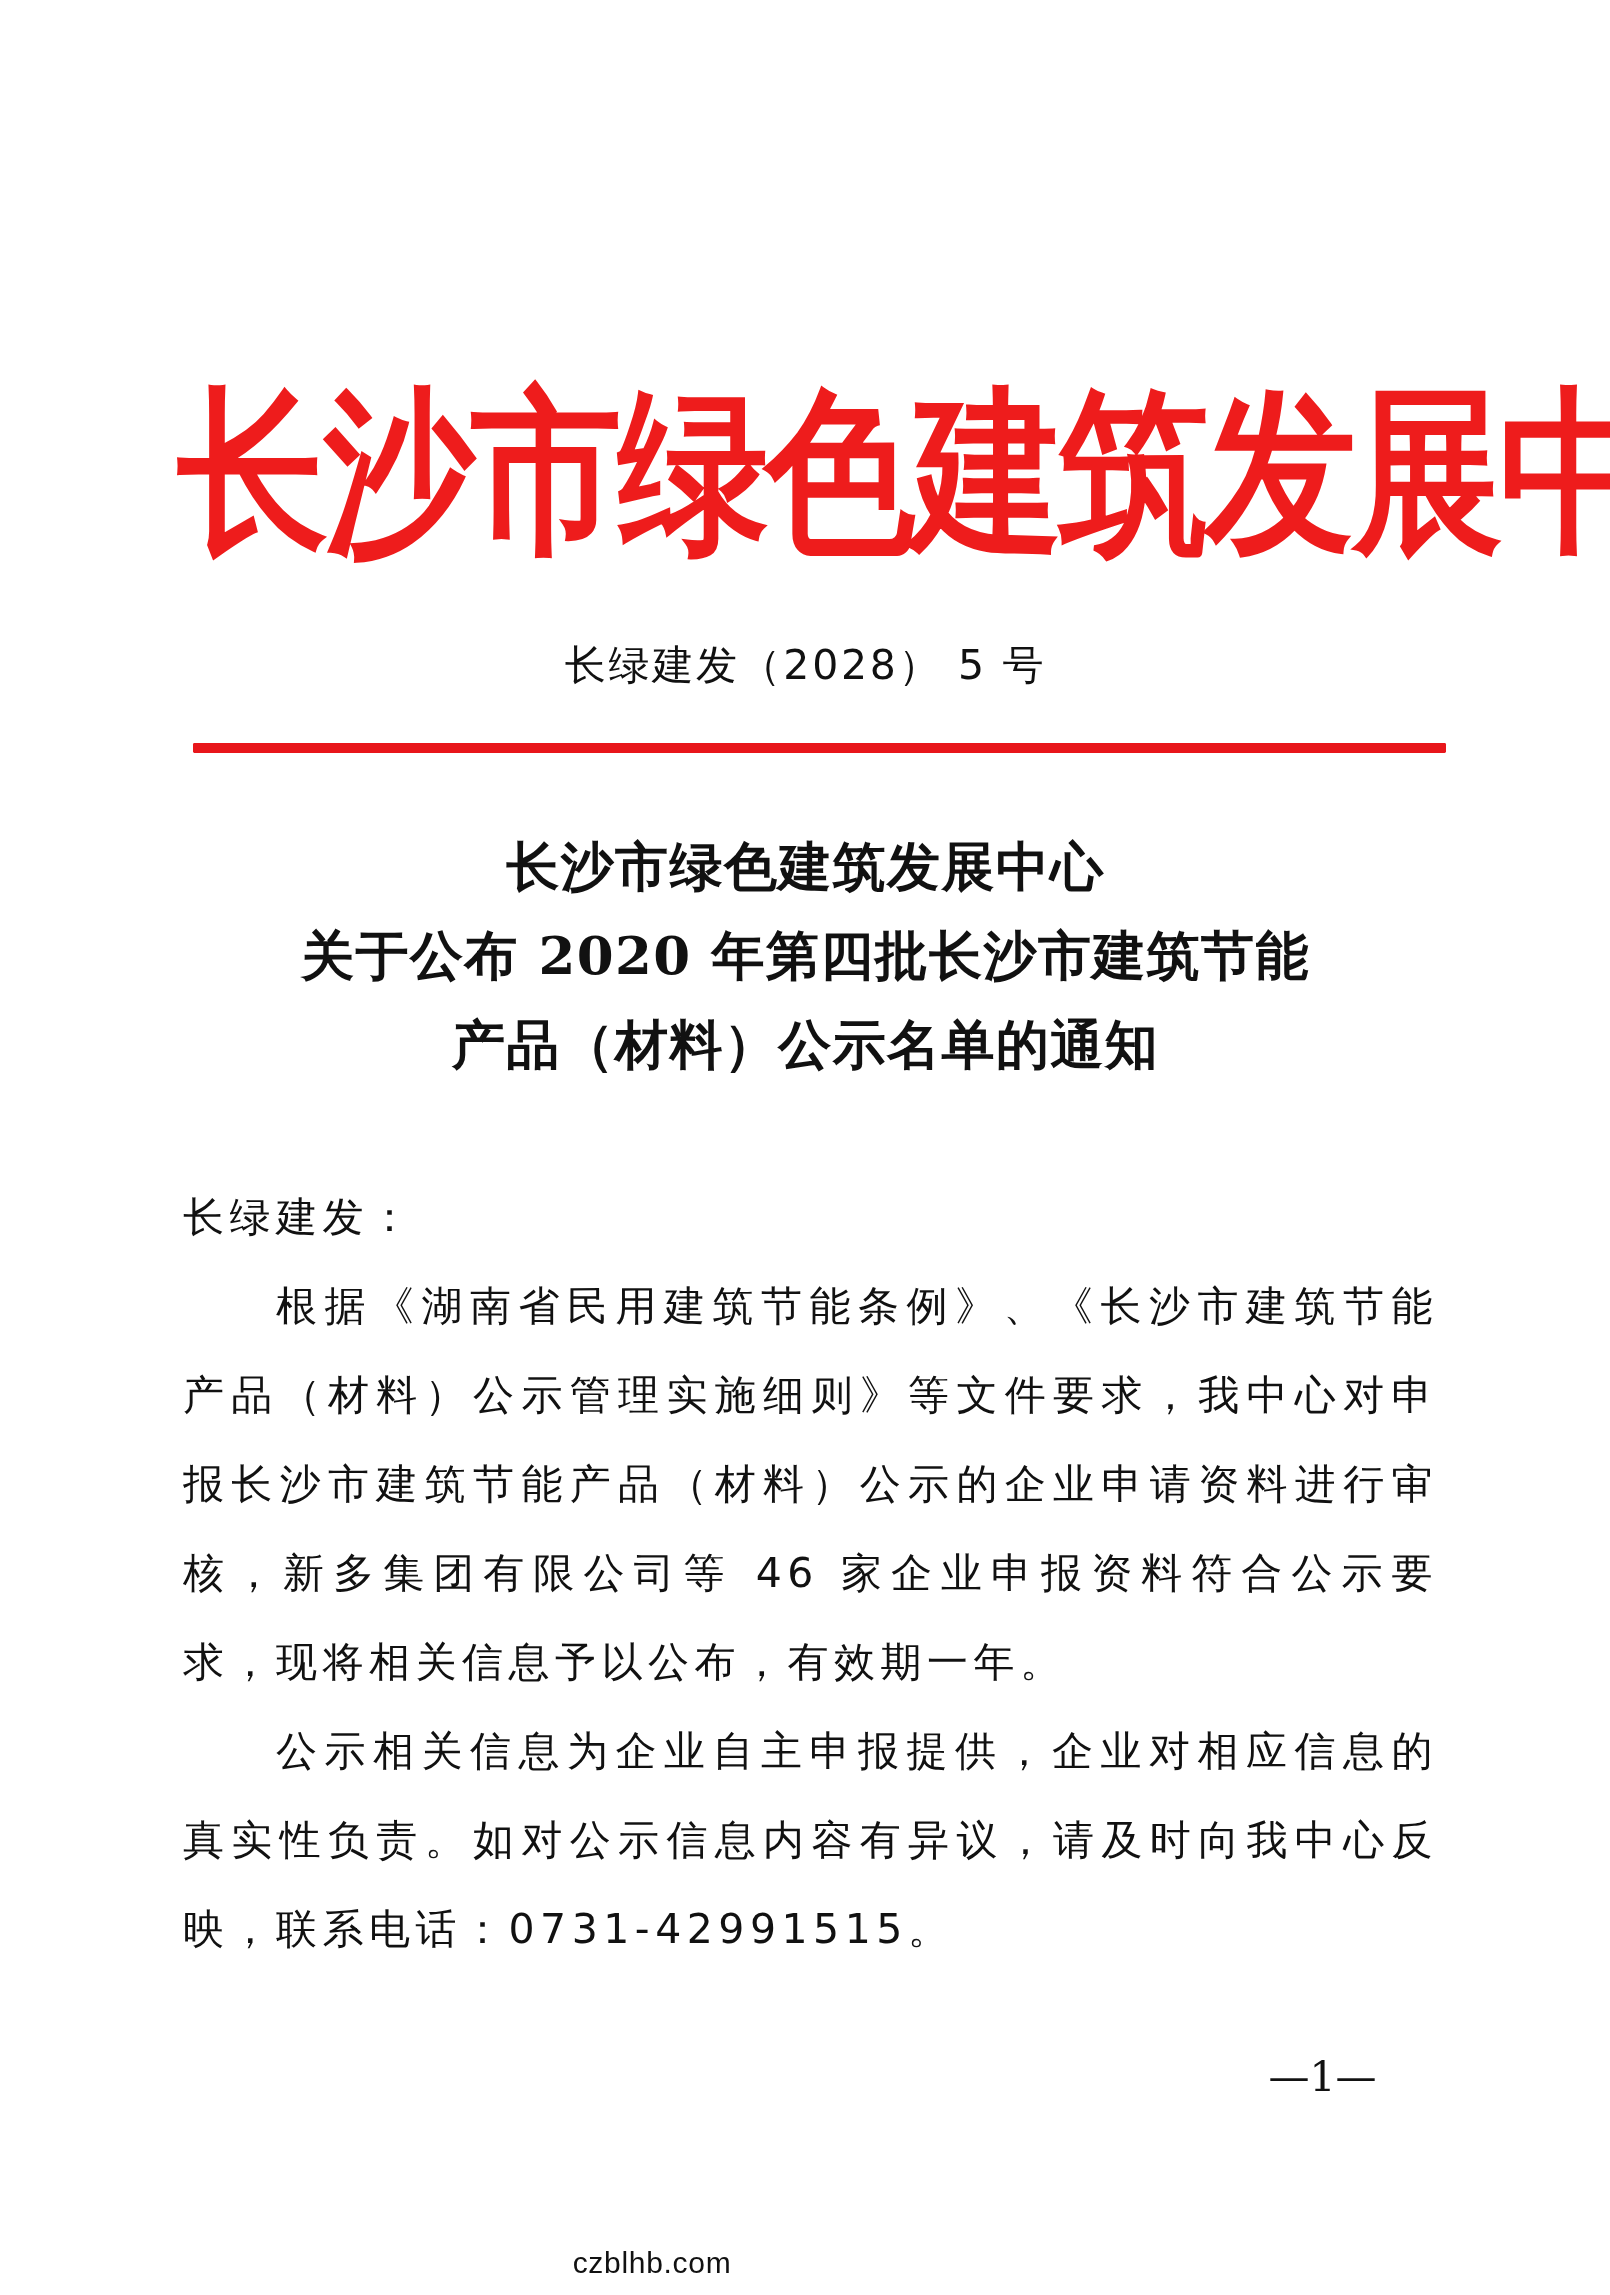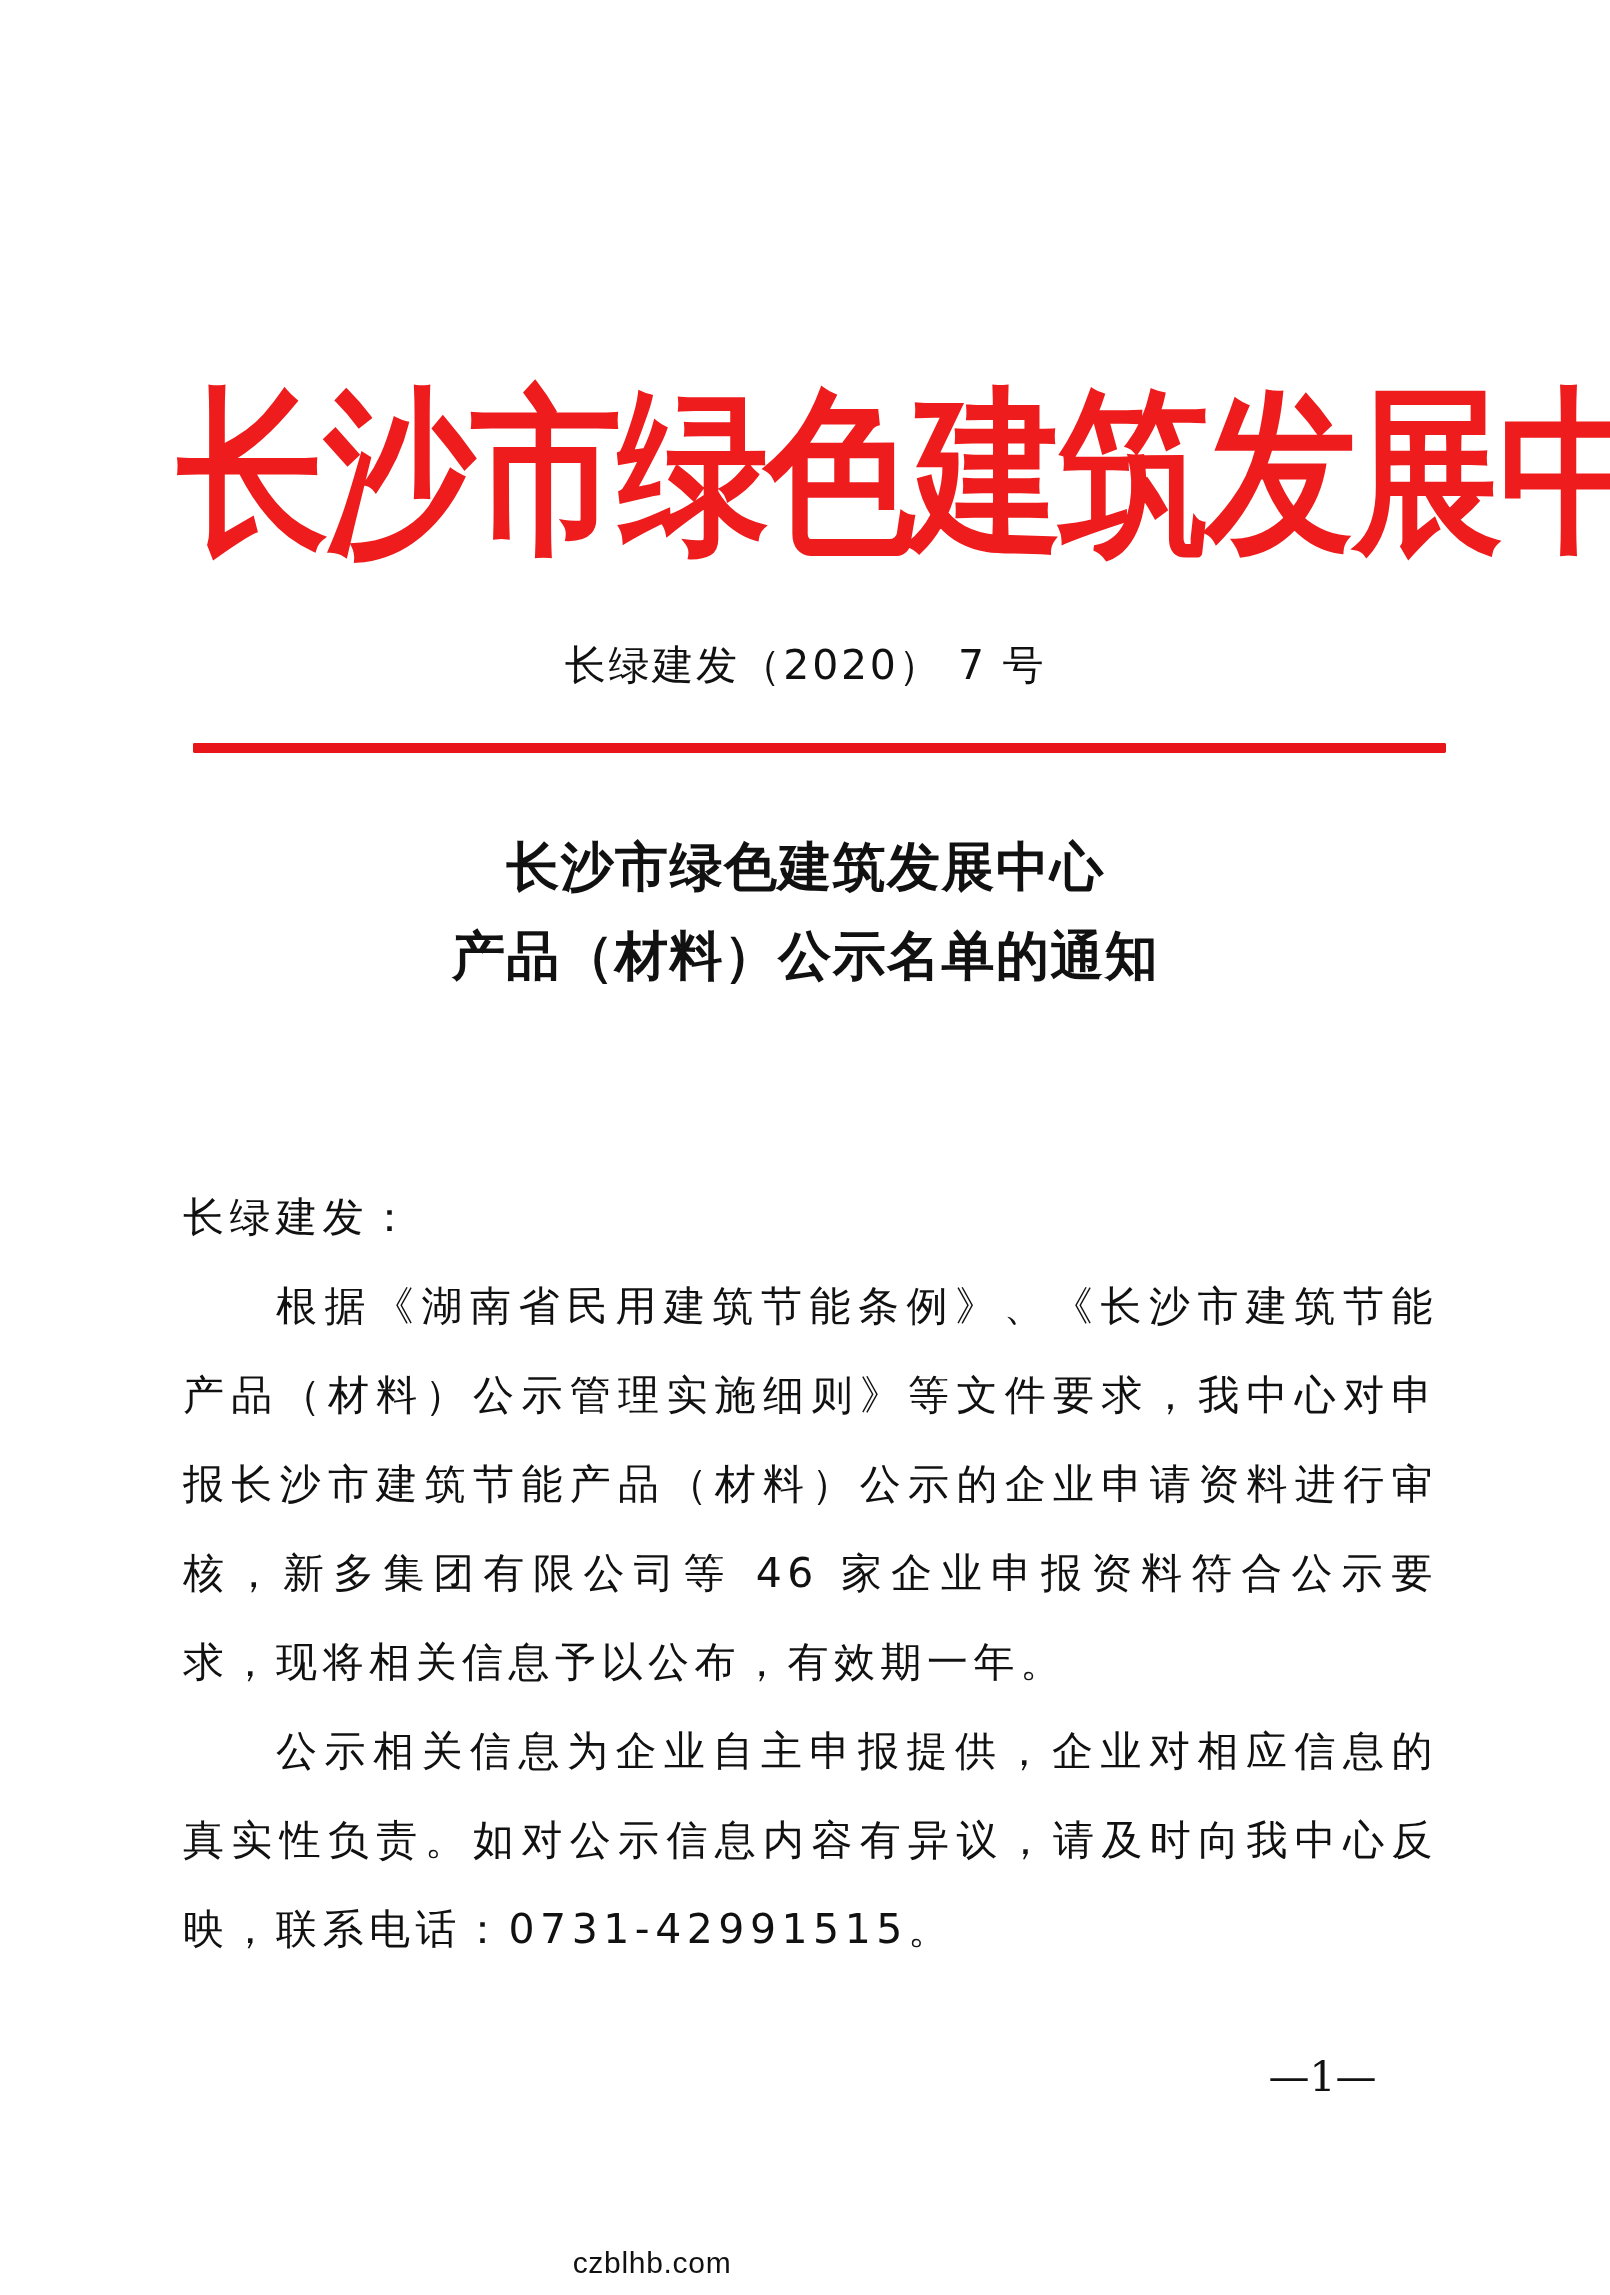--- a/index.html
+++ b/index.html
@@ -114,26 +114,27 @@
       letter-spacing: 0.7px;
     }
   </style>
 </head>
 <body>
 
 <div class="page">
 
   <div class="masthead">长沙市绿色建筑发展中心</div>
 
-  <div class="doc-number">长绿建发（2020） 7 号</div>
+  <div class="doc-number">长绿建发（2028） 5 号</div>
 
   <div class="red-rule"></div>
 
   <div class="title-block">
     <span class="title-line">长沙市绿色建筑发展中心</span>
+    <span class="title-line">关于公布 2020 年第四批长沙市建筑节能</span>
     <span class="title-line">产品（材料）公示名单的通知</span>
   </div>
 
   <div class="body-text">
     <span class="salutation">长绿建发：</span>
     <span class="para">根据《湖南省民用建筑节能条例》、《长沙市建筑节能产品（材料）公示管理实施细则》等文件要求，我中心对申报长沙市建筑节能产品（材料）公示的企业申请资料进行审核，新多集团有限公司等 46 家企业申报资料符合公示要求，现将相关信息予以公布，有效期一年。</span>
     <span class="para">公示相关信息为企业自主申报提供，企业对相应信息的真实性负责。如对公示信息内容有异议，请及时向我中心反映，联系电话：0731-42991515。</span>
   </div>
 
   <div class="page-number">—1—</div>

